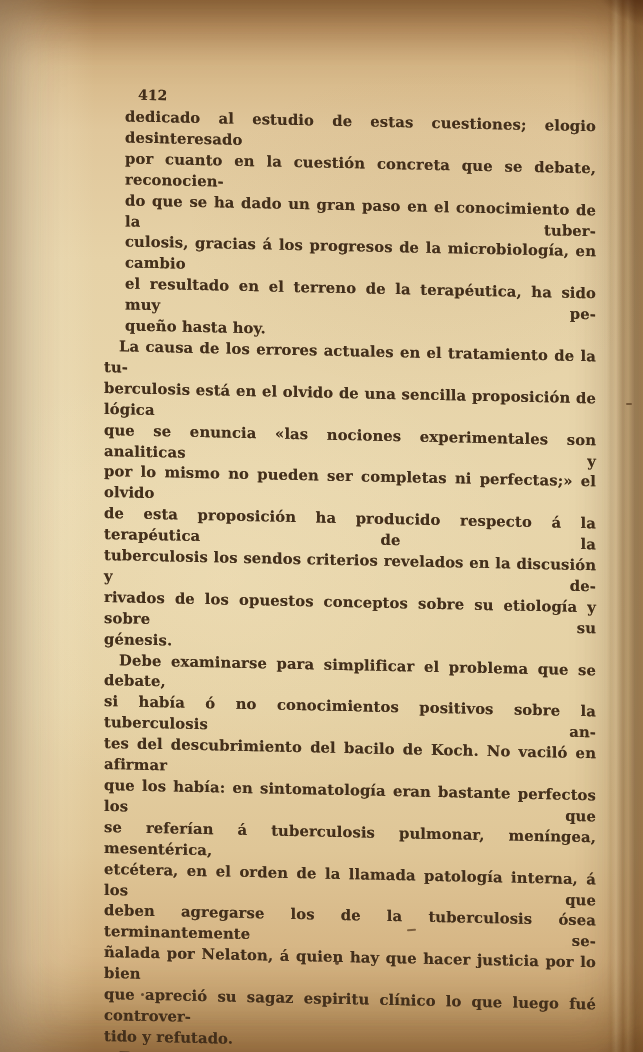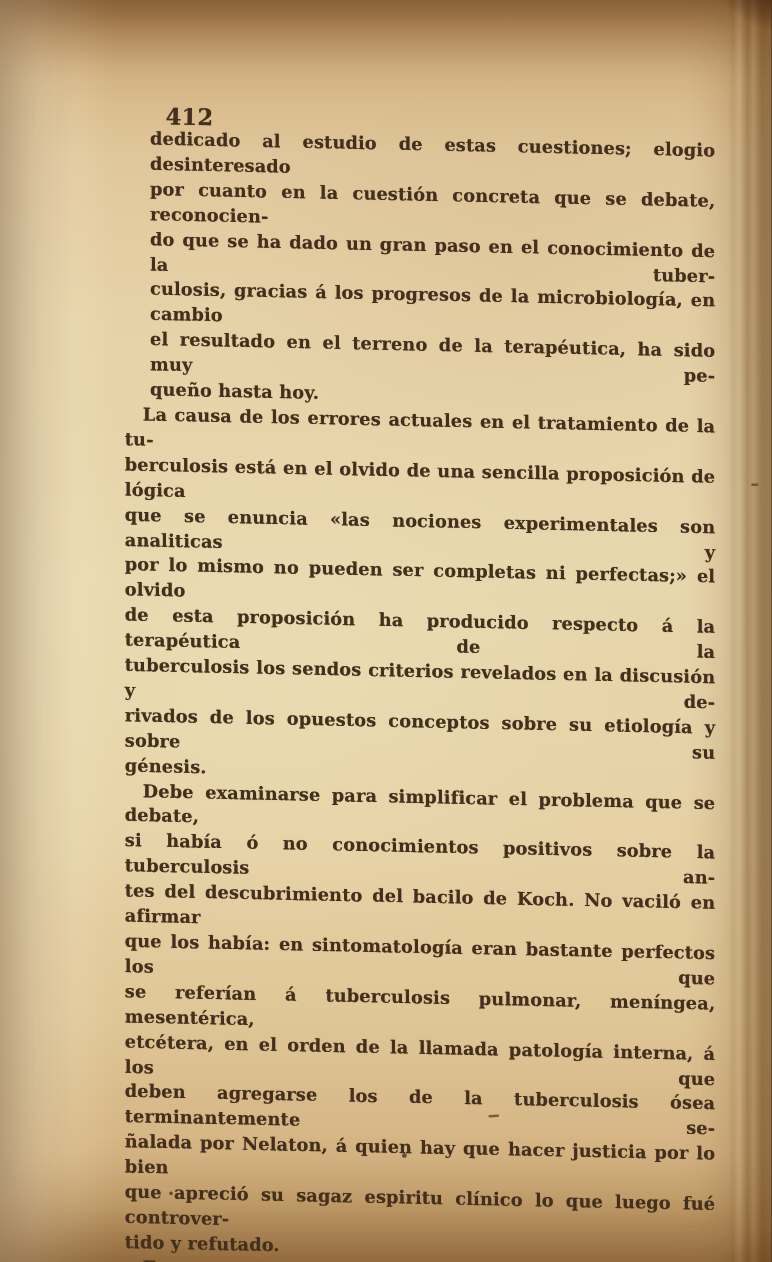--- a/index.html
+++ b/index.html
@@ -25,21 +25,21 @@
       
       linear-gradient(180deg, #a87e52 0px, #c39a6a 26px, #d6b787 66px, #e0c79b 130px, #e6d2a7 260px, #e8d6ac 480px, #e5d1a4 700px, #dfc697 850px, #d5b483 960px, #c5a06c 1015px, #b88f5c 1052px);
     box-shadow:
       inset 0 26px 55px rgba(90,55,20,.30),
       inset 0 -36px 65px rgba(90,55,20,.28),
       inset -26px 0 48px rgba(100,60,25,.22),
       inset 20px 0 44px rgba(120,80,35,.14);
   }
   #page-number{
     position:absolute;left:138px;top:87px;
-    font-size:19px;font-weight:700;
+    font-size:14px;font-weight:700;
     color:var(--ink,#432f1b);
     transform:rotate(1deg);
     text-shadow:0 0 .6px rgba(67,47,27,.6);
   }
   #text-block{
     position:absolute;left:104px;top:106px;width:492px;
     transform:matrix(1,0.021,0,1,0,0); 
     transform-origin:0 0;
     color:var(--ink,#432f1b);
     font-size:14.8px;font-weight:700;

